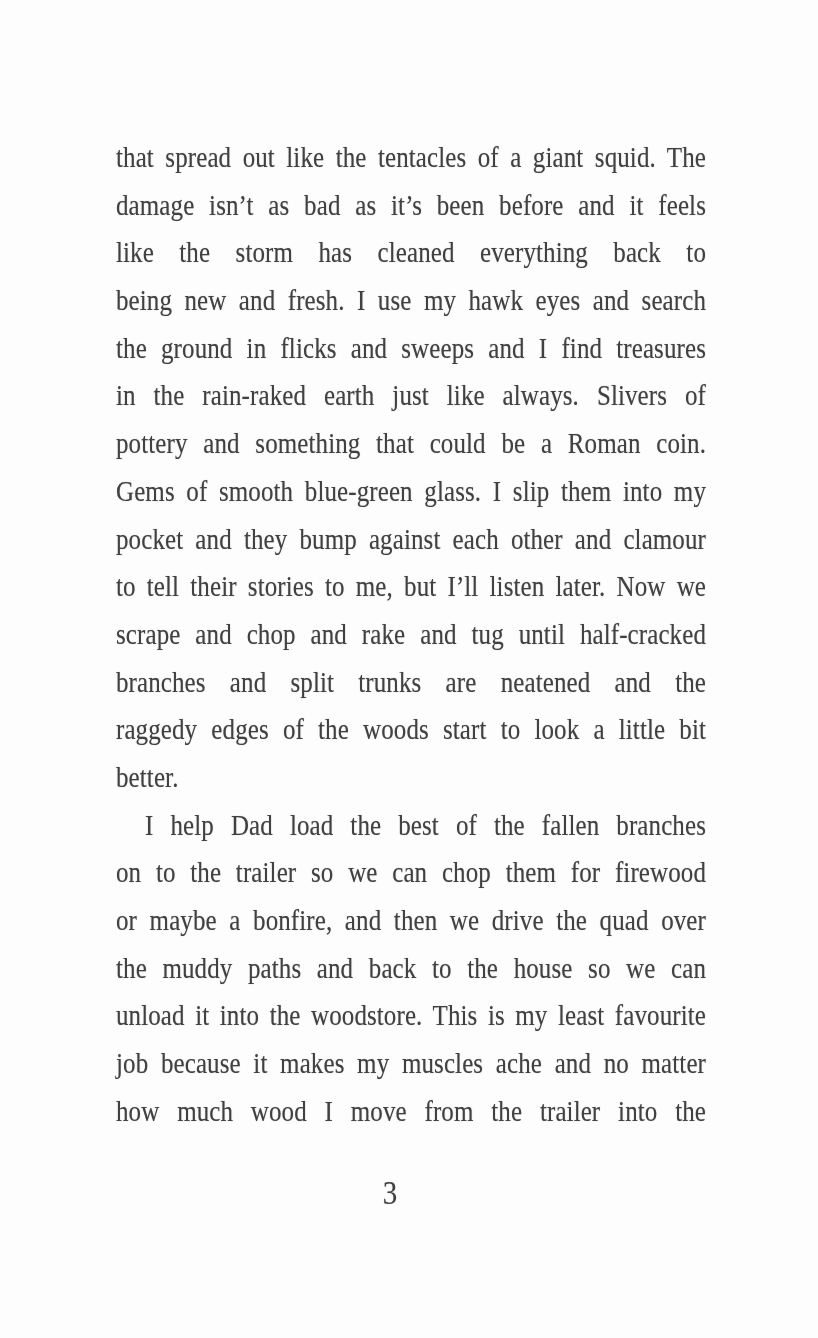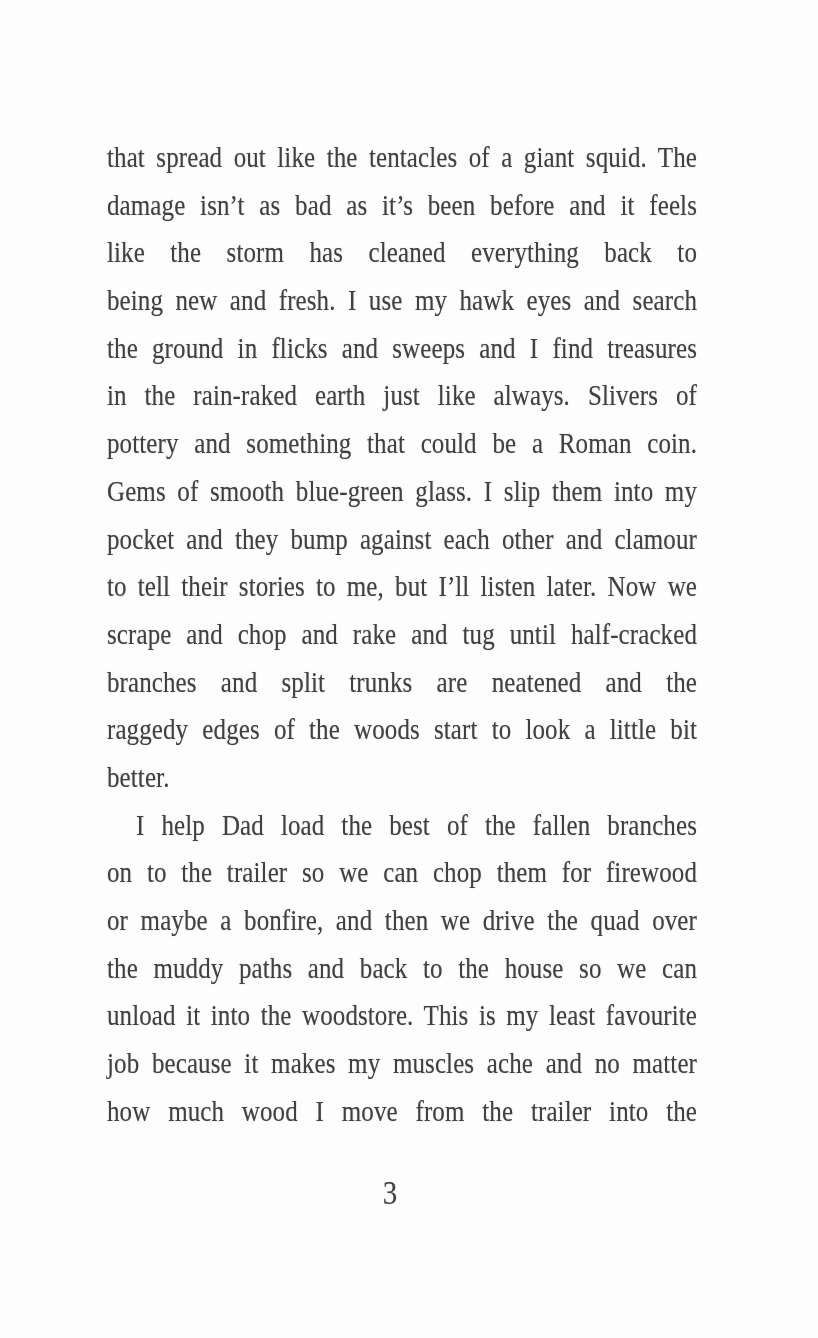--- a/index.html
+++ b/index.html
@@ -10,21 +10,21 @@
     overflow: hidden;
     background: var(--paper, #fdfdfd);
     font-family: "Liberation Serif", serif;
   }
   .page {
     position: absolute;
     inset: 0;
   }
   .text-block {
     position: absolute;
-    left: 107px;
+    left: 116px;
     top: 134px;
     width: 590px;
   }
   .line {
     height: 47.7px;
     line-height: 47.7px;
     font-size: 25px;
     color: var(--ink, #414141);
     text-align: justify;
     text-align-last: justify;

